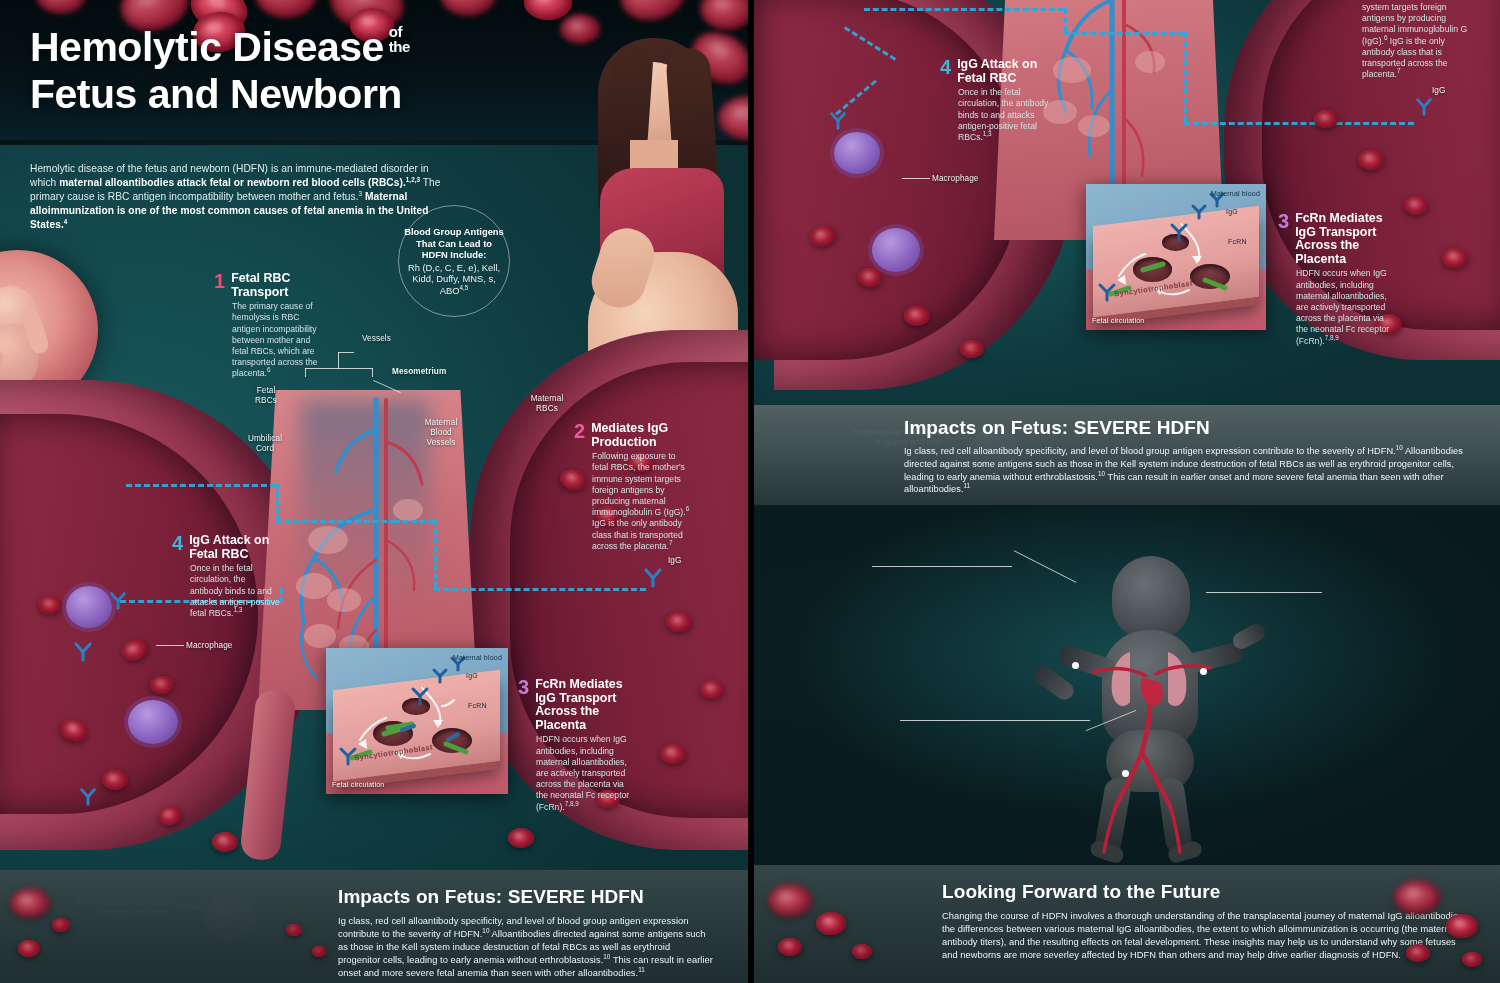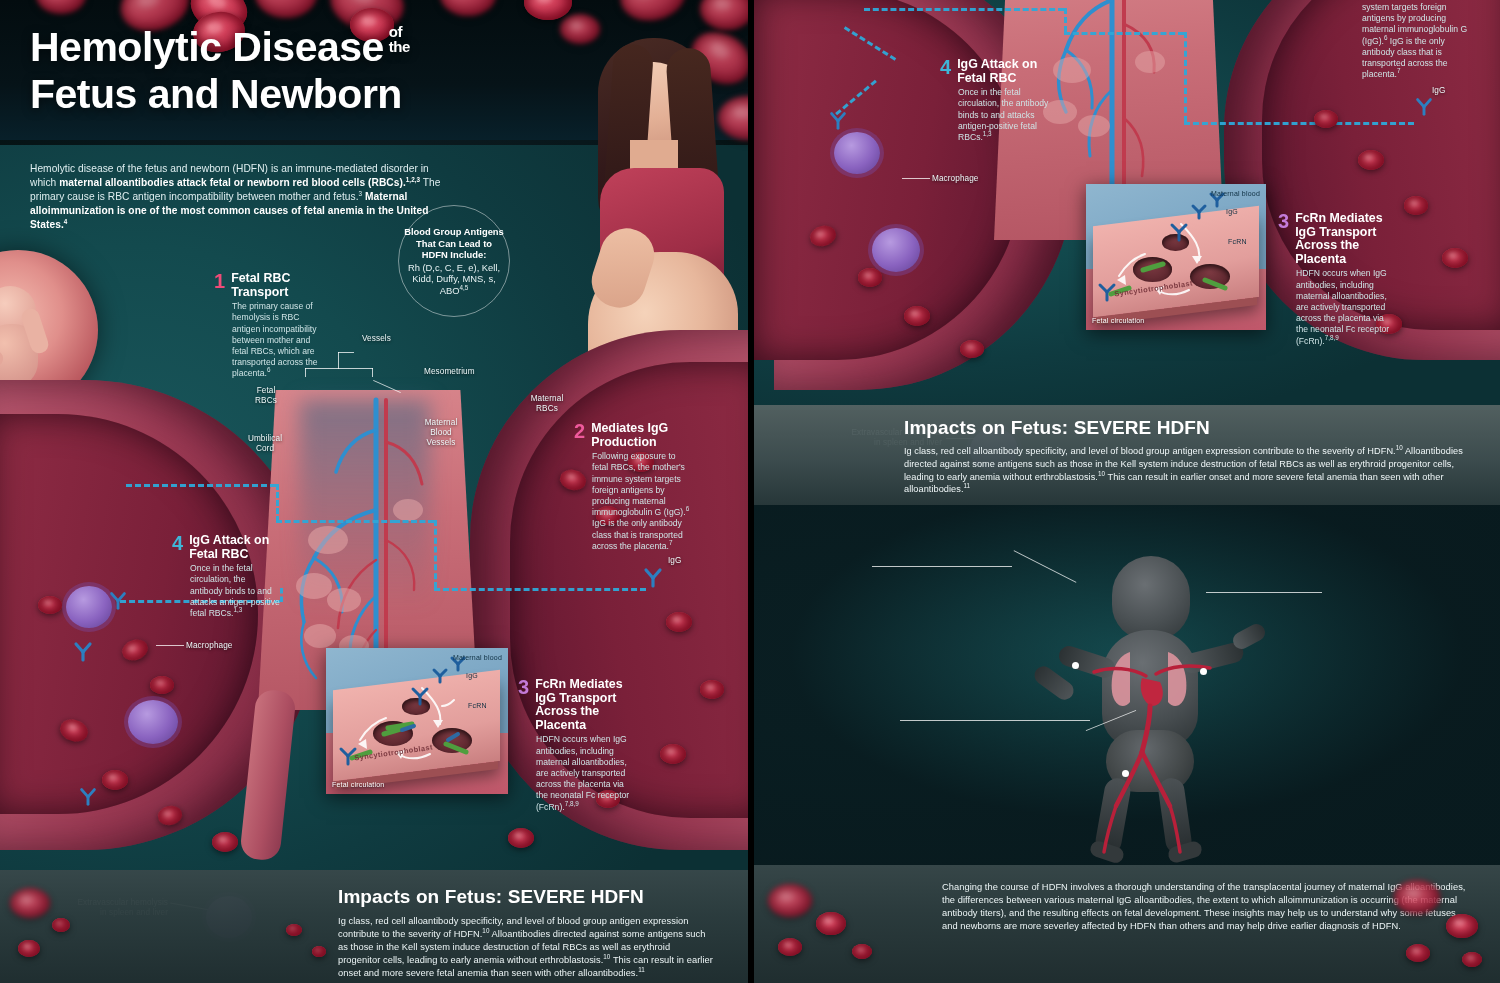--- a/index.html
+++ b/index.html
@@ -299,21 +299,21 @@
       <div class="dashline" style="left:276px;top:520px;width:120px;"></div>
       <div class="dashlinev" style="left:276px;top:484px;height:38px;"></div>
       <div class="dashline" style="left:394px;top:520px;width:40px;"></div>
       <div class="dashlinev" style="left:434px;top:520px;height:68px;"></div>
       <div class="dashline" style="left:434px;top:588px;width:212px;"></div>
       <div class="dashline" style="left:120px;top:600px;width:160px;"></div>
       <div class="dashlinev" style="left:280px;top:588px;height:14px;"></div>
     </div>
 
     <div class="lbl" style="left:362px;top:334px;">Vessels</div>
-    <div class="lbl" style="left:424px;top:367px;">Mesometrium</div>
+    <div class="lbl" style="left:392px;top:367px;font-weight:bold;">Mesometrium</div>
     <div class="leader" style="left:372px;top:386px;width:30px;transform:rotate(24deg);"></div>
     <div class="lbl c" style="left:246px;top:386px;width:40px;">Fetal<br>RBCs</div>
     <div class="lbl c" style="left:238px;top:434px;width:54px;">Umbilical<br>Cord</div>
     <div class="lbl c" style="left:418px;top:418px;width:46px;">Maternal<br>Blood<br>Vessels</div>
     <div class="lbl c" style="left:524px;top:394px;width:46px;">Maternal<br>RBCs</div>
     <div class="lbl" style="left:186px;top:641px;">Macrophage</div>
     <div class="leader" style="left:156px;top:645px;width:28px;"></div>
     <div class="lbl" style="left:668px;top:556px;">IgG</div>
     <div class="lbl r" style="left:38px;top:898px;width:130px;">Extravascular hemolysis<br>in spleen and liver</div>
     <div class="leader" style="left:170px;top:906px;width:40px;transform:rotate(10deg);"></div>
@@ -703,20 +703,21 @@
       <div style="position:absolute;left:72px;top:214px;width:7px;height:7px;border-radius:50%;background:#fff;"></div>
     </div>
 
     <div class="leader" style="left:118px;top:566px;width:140px;"></div>
     <div class="leader" style="left:256px;top:566px;width:70px;transform:rotate(27deg);"></div>
     <div class="leader" style="left:452px;top:592px;width:116px;"></div>
     <div class="leader" style="left:146px;top:720px;width:190px;"></div>
     <div class="leader" style="left:330px;top:720px;width:54px;transform:rotate(-22deg);"></div>
 
     <div class="footer" style="height:118px;padding:16px 34px 0 188px;">
+      <div class="h2">Looking Forward to the Future</div>
       <div class="body-text" style="font-size:9.3px;line-height:13px;">Changing the course of HDFN involves a thorough understanding of the transplacental journey of maternal IgG alloantibodies, the differences between various maternal IgG alloantibodies, the extent to which alloimmunization is occurring (the maternal antibody titers), and the resulting effects on fetal development. These insights may help us to understand why some fetuses and newborns are more severley affected by HDFN than others and may help drive earlier diagnosis of HDFN.</div>
     </div>
     <div>
       <div class="rbc blurred" style="left:14px;top:884px;width:44px;height:33px;"></div>
       <div class="rbc" style="left:62px;top:912px;width:30px;height:23px;"></div>
       <div class="rbc sm" style="left:24px;top:938px;width:24px;height:18px;"></div>
       <div class="rbc sm" style="left:98px;top:944px;width:20px;height:15px;"></div>
       <div class="rbc blurred" style="left:640px;top:880px;width:46px;height:34px;"></div>
       <div class="rbc" style="left:692px;top:914px;width:32px;height:24px;"></div>
       <div class="rbc sm" style="left:652px;top:944px;width:24px;height:18px;"></div>

